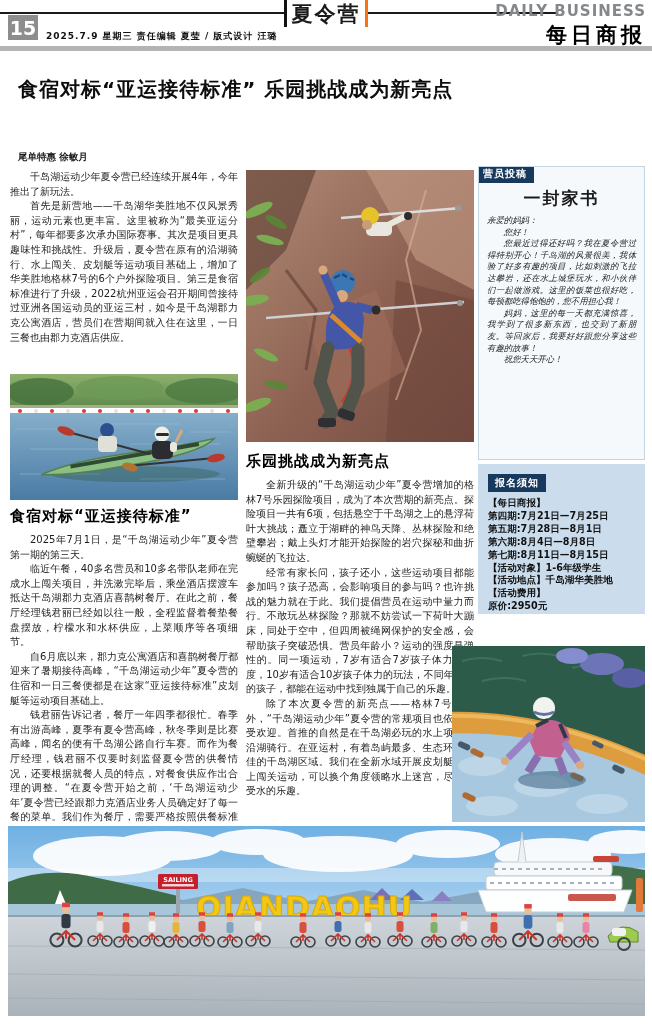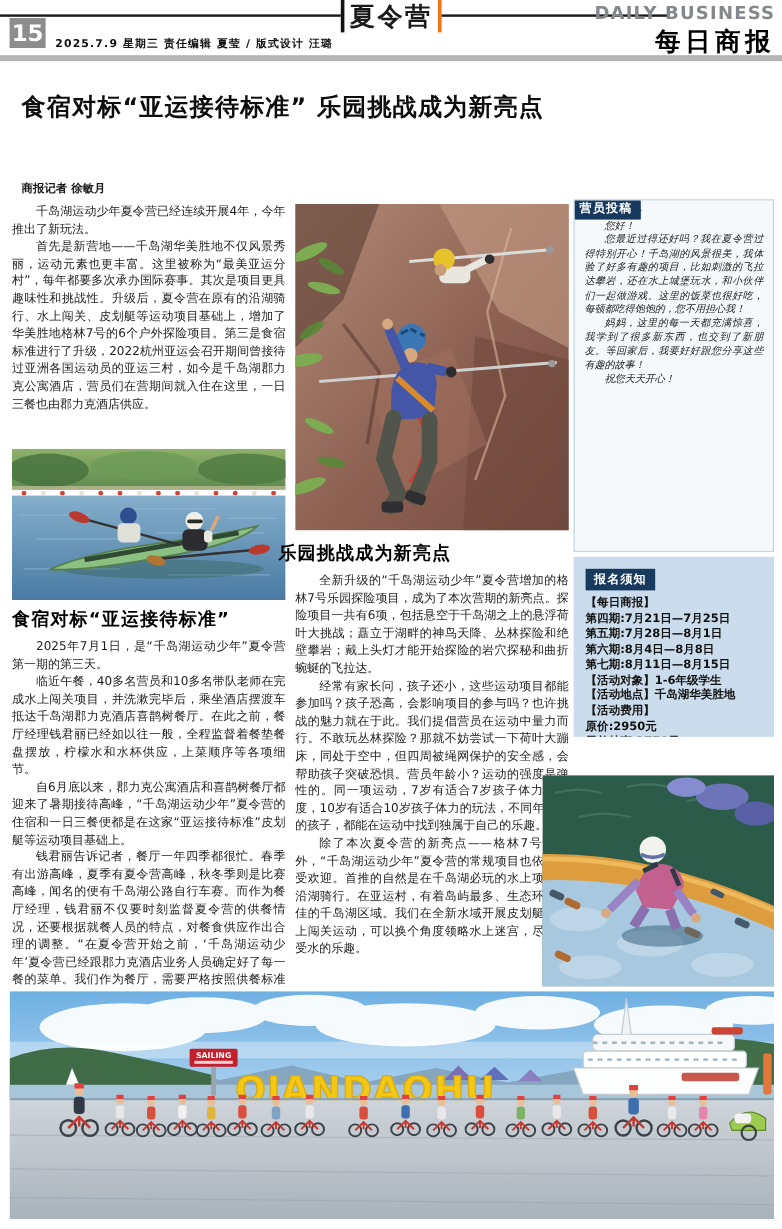--- a/index.html
+++ b/index.html
@@ -32,21 +32,21 @@
   .bodytext { position:absolute; font-size:10px; line-height:14.6px; text-align:justify; color:#1c1c1c; overflow:hidden; }
   .bodytext p { text-indent:2em; }
   .colhead { position:absolute; font-size:15px; font-weight:800; letter-spacing:1px; color:#000; }
 
   .col1-intro { left:10px; top:170px; width:228px; height:202px; }
   .kayak-wrap { position:absolute; left:10px; top:374px; width:228px; height:126px; }
   .head1 { left:10px; top:507px; }
   .col1-body { left:10px; top:533px; width:228px; height:292px; }
 
   .climb-wrap { position:absolute; left:246px; top:170px; width:228px; height:272px; }
-  .head2 { left:232px; top:452px; }
+  .head2 { left:246px; top:452px; }
   .col2-body { left:246px; top:478px; width:228px; height:322px; }
 
   
   .letter-box { position:absolute; left:478px; top:166px; width:167px; height:294px;
     background:#f5f9fc; border:1px solid #c2d6e5; padding:4px 8px 4px 8px; overflow:hidden; }
   .tagchip { display:inline-block; background:#16395d; color:#fff; font-size:10px; font-weight:bold;
     padding:2px 7px; letter-spacing:1px; }
   .letter-tag { position:absolute; left:-3px; top:-2px; }
   .letter-title { text-align:center; font-size:17px; font-weight:900; letter-spacing:2px; margin:16px 0 5px 0; }
   .letter-text { font-family:"DejaVu Serif",serif; font-style:italic; font-size:8.4px; line-height:11.6px; color:#222; text-align:justify; }
@@ -71,21 +71,21 @@
   <div class="rule rule-right"></div>
   <div class="pagenum">15</div>
   <div class="dateline">2025.7.9 星期三 责任编辑 夏莹 / 版式设计 汪璐</div>
   <div class="masthead">
     <div class="masthead-en">DAILY BUSINESS</div>
     <div class="masthead-cn">每日商报</div>
   </div>
   <div class="thick-rule"></div>
 
   <div class="kicker">食宿对标“亚运接待标准” 乐园挑战成为新亮点</div>
-  <div class="byline">商报记者 徐敏月</div>
+  <div class="byline">尾单特惠 徐敏月</div>
 
   <div class="bodytext col1-intro">
     <p>千岛湖运动少年夏令营已经连续开展4年，今年推出了新玩法。</p>
     <p>首先是新营地——千岛湖华美胜地不仅风景秀丽，运动元素也更丰富。这里被称为“最美亚运分村”，每年都要多次承办国际赛事。其次是项目更具趣味性和挑战性。升级后，夏令营在原有的沿湖骑行、水上闯关、皮划艇等运动项目基础上，增加了华美胜地格林7号的6个户外探险项目。第三是食宿标准进行了升级，2022杭州亚运会召开期间曾接待过亚洲各国运动员的亚运三村，如今是千岛湖郡力克公寓酒店，营员们在营期间就入住在这里，一日三餐也由郡力克酒店供应。</p>
   </div>
 
   <div class="kayak-wrap">
     <svg class="photo" viewBox="0 0 228 126" preserveAspectRatio="none">
       <defs>
         <linearGradient id="kw" x1="0" y1="0" x2="0" y2="1">
@@ -213,20 +213,21 @@
 
   <div class="colhead head2">乐园挑战成为新亮点</div>
   <div class="bodytext col2-body">
     <p>全新升级的“千岛湖运动少年”夏令营增加的格林7号乐园探险项目，成为了本次营期的新亮点。探险项目一共有6项，包括悬空于千岛湖之上的悬浮荷叶大挑战；矗立于湖畔的神鸟天降、丛林探险和绝壁攀岩；戴上头灯才能开始探险的岩穴探秘和曲折蜿蜒的飞拉达。</p>
     <p>经常有家长问，孩子还小，这些运动项目都能参加吗？孩子恐高，会影响项目的参与吗？也许挑战的魅力就在于此。我们提倡营员在运动中量力而行。不敢玩丛林探险？那就不妨尝试一下荷叶大蹦床，同处于空中，但四周被绳网保护的安全感，会帮助孩子突破恐惧。营员年龄小？运动的强度是弹性的。同一项运动，7岁有适合7岁孩子体力的强度，10岁有适合10岁孩子体力的玩法，不同年龄段的孩子，都能在运动中找到独属于自己的乐趣。</p>
     <p>除了本次夏令营的新亮点——格林7号乐园外，“千岛湖运动少年”夏令营的常规项目也依然深受欢迎。首推的自然是在千岛湖必玩的水上项目和沿湖骑行。在亚运村，有着岛屿最多、生态环境最佳的千岛湖区域。我们在全新水域开展皮划艇和水上闯关运动，可以换个角度领略水上迷宫，尽情享受水的乐趣。</p>
   </div>
 
   <div class="letter-box">
     <span class="tagchip letter-tag">营员投稿</span>
+    <div class="letter-title">一封家书</div>
     <div class="letter-text">
       <p>亲爱的妈妈：</p>
       <p class="ind">您好！</p>
       <p class="ind">您最近过得还好吗？我在夏令营过得特别开心！千岛湖的风景很美，我体验了好多有趣的项目，比如刺激的飞拉达攀岩，还在水上城堡玩水，和小伙伴们一起做游戏。这里的饭菜也很好吃，每顿都吃得饱饱的，您不用担心我！</p>
       <p class="ind">妈妈，这里的每一天都充满惊喜，我学到了很多新东西，也交到了新朋友。等回家后，我要好好跟您分享这些有趣的故事！</p>
       <p class="ind">祝您天天开心！</p>
 
     </div>
   </div>
 

